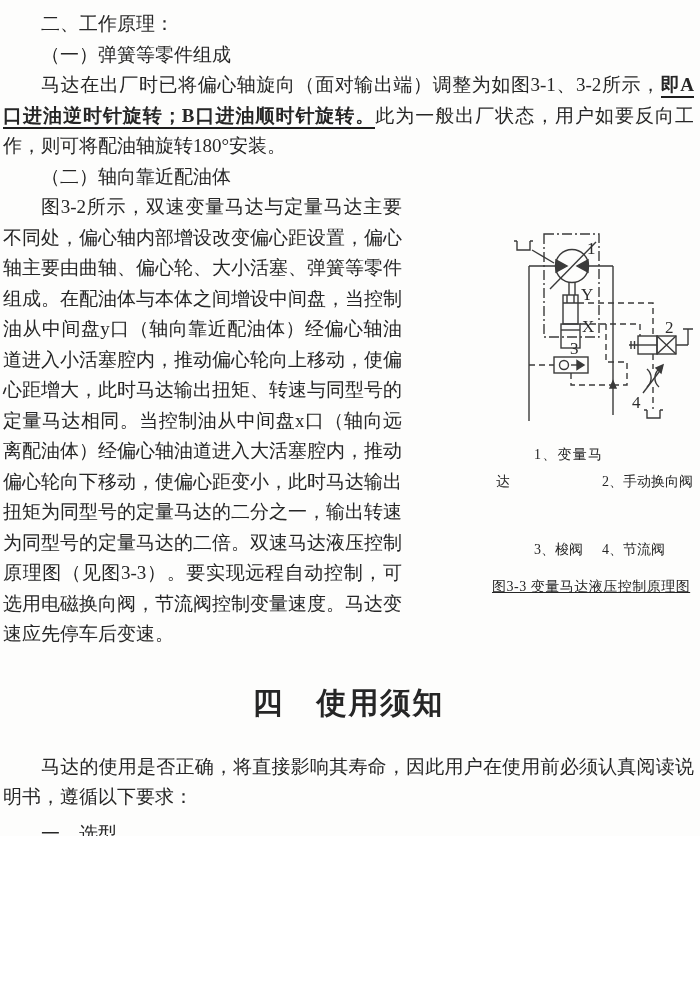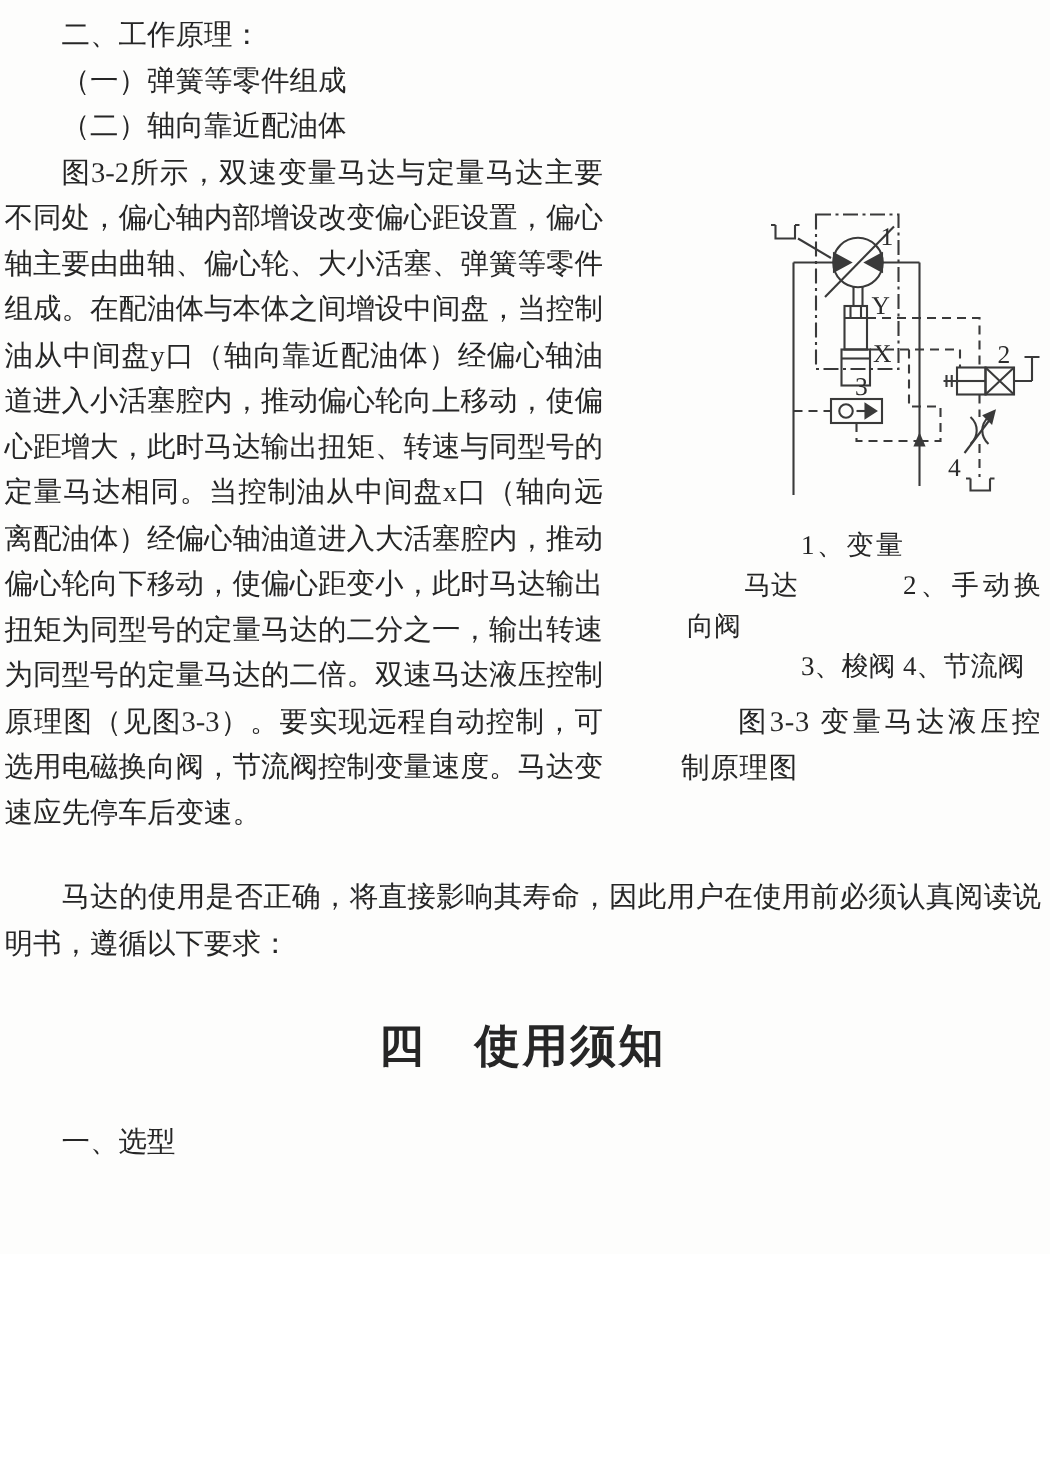--- a/index.html
+++ b/index.html
@@ -10,23 +10,23 @@
   }
   .content{padding:9px 6px 0 3px;}
   .bline{
     margin:0; font-size:19px; line-height:30.5px;
     text-align:justify; text-indent:2em; word-break:break-all;
   }
   .hline{margin:0; font-size:19px; line-height:30.5px; text-indent:2em;}
   .bu{font-weight:bold; border-bottom:2.5px solid #1e1e1e; padding-bottom:1px;}
   .figure{float:right; width:292px; margin:37px 0 0 0;}
   .figure-inner{padding-left:46px;}
-  .fig-legend{margin-top:2px; padding-left:10px; font-size:18px; line-height:27px;}
+  .fig-legend{margin-top:2px; padding-left:10px; font-size:14px; line-height:27px;}
   .fig-legend .c1{display:inline-block; width:106px;}
-  .fig-caption{margin-top:9px; padding-left:6px; font-size:19px; letter-spacing:.5px;}
+  .fig-caption{margin-top:9px; padding-left:6px; font-size:14px; letter-spacing:.5px;text-decoration:underline;}
   .s4-heading{
     margin:30px 0 26px; font-size:30px; font-weight:bold; text-align:center;
     line-height:46px; letter-spacing:2px; text-indent:0;
   }
   .clear{clear:both;}
   .page-num{
     position:absolute; left:0; right:0; top:950px; text-align:center;
     color:#7a7a7a; font-size:17px; letter-spacing:3px;
   }
   svg text{font-family:"Liberation Serif","DejaVu Serif",serif;}
@@ -34,20 +34,21 @@
 </head>
 <body>
 
 <div class="page">
   <div class="content">
 
     <p class="hline">二、工作原理：</p>
     <p class="hline">（一）弹簧等零件组成</p>
 
 
+    <p class="bline"><span>马达在出厂时已将偏心轴旋向（面对输出端）调整为如图3-1、3-2所示，</span><span class="bu">即A口进油逆时针旋转；B口进油顺时针旋转。</span><span>此为一般出厂状态，用户如要反向工作，则可将配油轴旋转180°安装。</span></p>
 
     <p class="hline">（二）轴向靠近配油体</p>
 
     <p class="bline">
       <span class="figure" style="display:block;">
         <span class="figure-inner" style="display:block;">
           <svg width="238" height="200" viewBox="0 0 238 200">
             <g stroke="#3a3a3a" stroke-width="1.4" fill="none">
 
               <path d="M43,37 H70 M102,37 H127 M43,37 V192 M127,37 V186"></path>
@@ -106,29 +107,29 @@
               <text x="101" y="25">1</text>
               <text x="179" y="104">2</text>
               <text x="84" y="125">3</text>
               <text x="146" y="179">4</text>
               <text x="95" y="71">Y</text>
               <text x="96" y="103">X</text>
             </g>
           </svg>
           <span class="fig-legend" style="display:block;">
             <span style="display:block;"><span class="c1">1、变量马达</span><span>2、手动换向阀</span></span>
-            <span style="display:block;"><span class="c1">3、梭阀</span><span>4、节流阀</span></span>
+            <span style="display:block;margin-top:41px;"><span class="c1">3、梭阀</span><span>4、节流阀</span></span>
           </span>
           <span class="fig-caption" style="display:block;">图3-3 变量马达液压控制原理图</span>
         </span>
       </span><span>图3-2所示，双速变量马达与定量马达主要不同处，偏心轴内部增设改变偏心距设置，偏心轴主要由曲轴、偏心轮、大小活塞、弹簧等零件组成。在配油体与本体之间增设中间盘，当控制油从中间盘y口（轴向靠近配油体）经偏心轴油道进入小活塞腔内，推动偏心轮向上移动，使偏心距增大，此时马达输出扭矩、转速与同型号的定量马达相同。当控制油从中间盘x口（轴向远离配油体）经偏心轴油道进入大活塞腔内，推动偏心轮向下移动，使偏心距变小，此时马达输出扭矩为同型号的定量马达的二分之一，输出转速为同型号的定量马达的二倍。双速马达液压控制原理图（见图3-3）。要实现远程自动控制，可选用电磁换向阀，节流阀控制变量速度。马达变速应先停车后变速。</span>
     </p>
     <div class="clear"></div>
 
+    <p class="bline s4-heading">四　使用须知</p>
+
     <p class="bline" style="margin-top:26px;">马达的使用是否正确，将直接影响其寿命，因此用户在使用前必须认真阅读说明书，遵循以下要求：</p>
-
-    <p class="bline s4-heading">四　使用须知</p>
     <p class="hline" style="margin-top:6px;">一、选型</p>
 
   </div>
 
   <div class="page-num">– 5 –</div>
 </div>
 
 </body></html>

